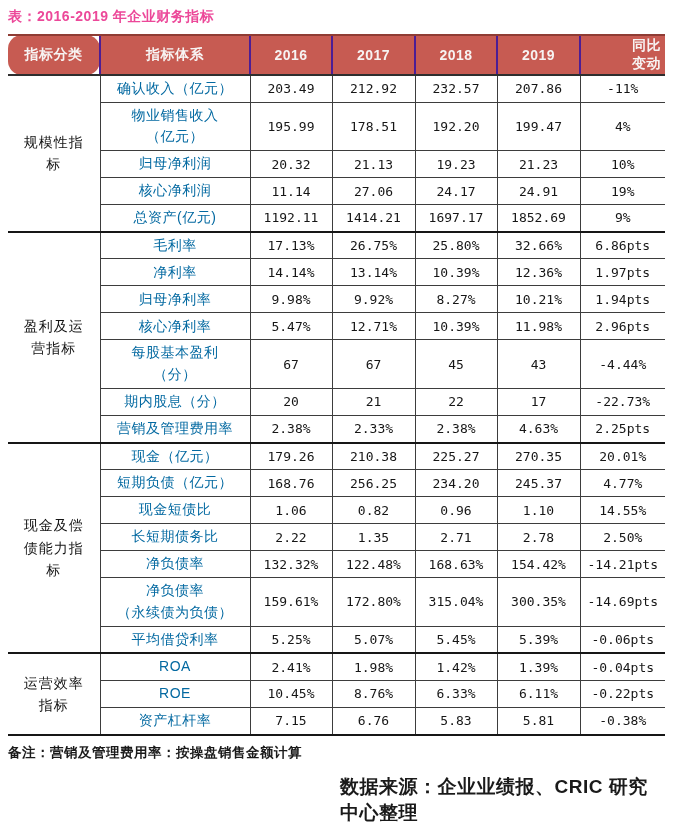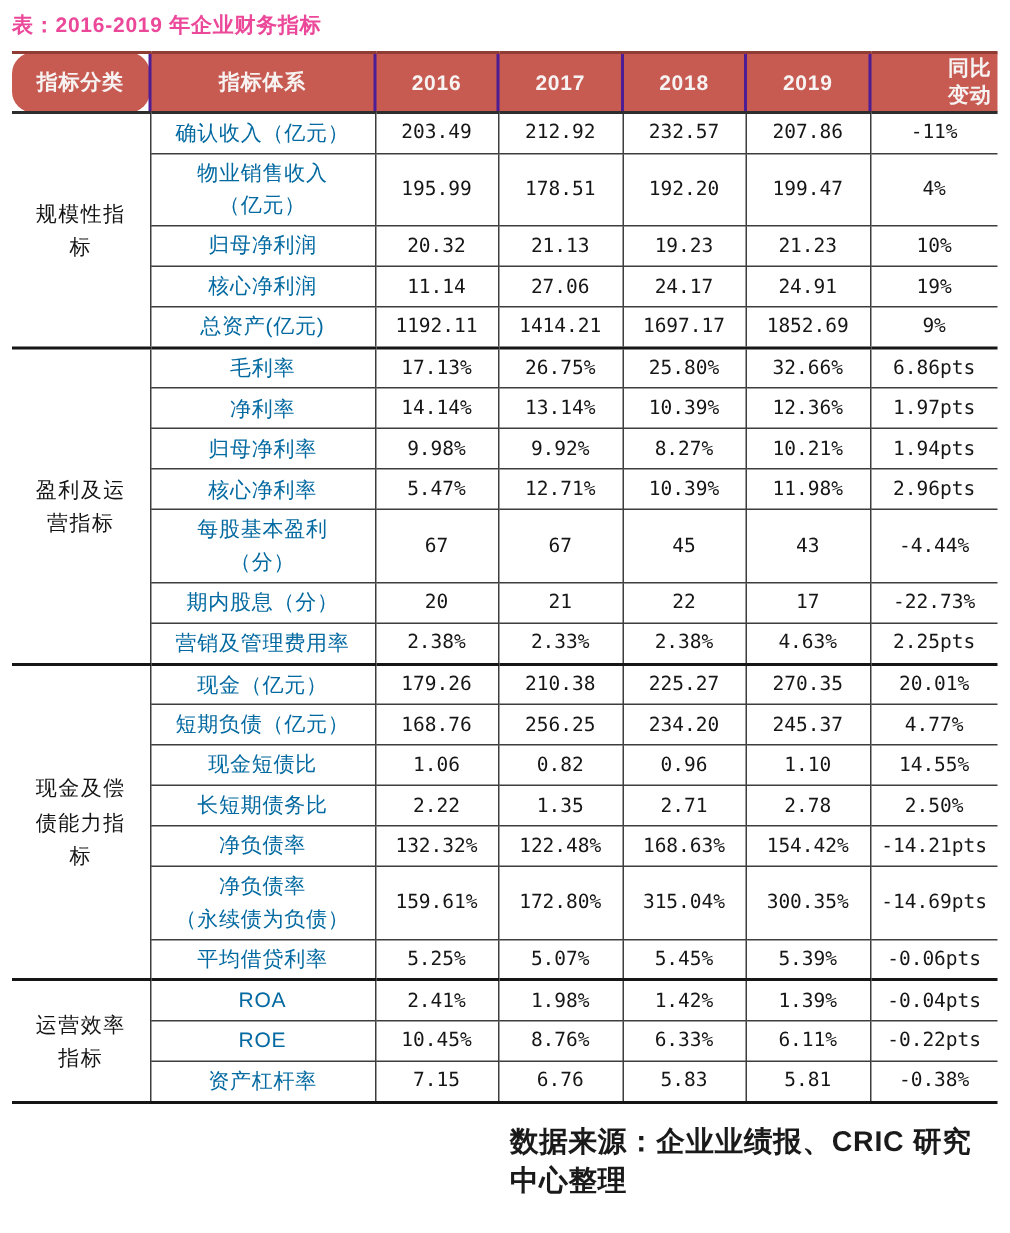--- a/index.html
+++ b/index.html
@@ -270,14 +270,15 @@
           <td class="ind">资产杠杆率</td>
           <td class="num">7.15</td>
           <td class="num">6.76</td>
           <td class="num">5.83</td>
           <td class="num">5.81</td>
           <td class="num">-0.38%</td>
         </tr>
       </tbody>
   </table>
 
+  <div class="note">备注：营销及管理费用率：按操盘销售金额计算</div>
   <div class="source">数据来源：企业业绩报、CRIC 研究中心整理</div>
 </div>
 
 </body></html>

